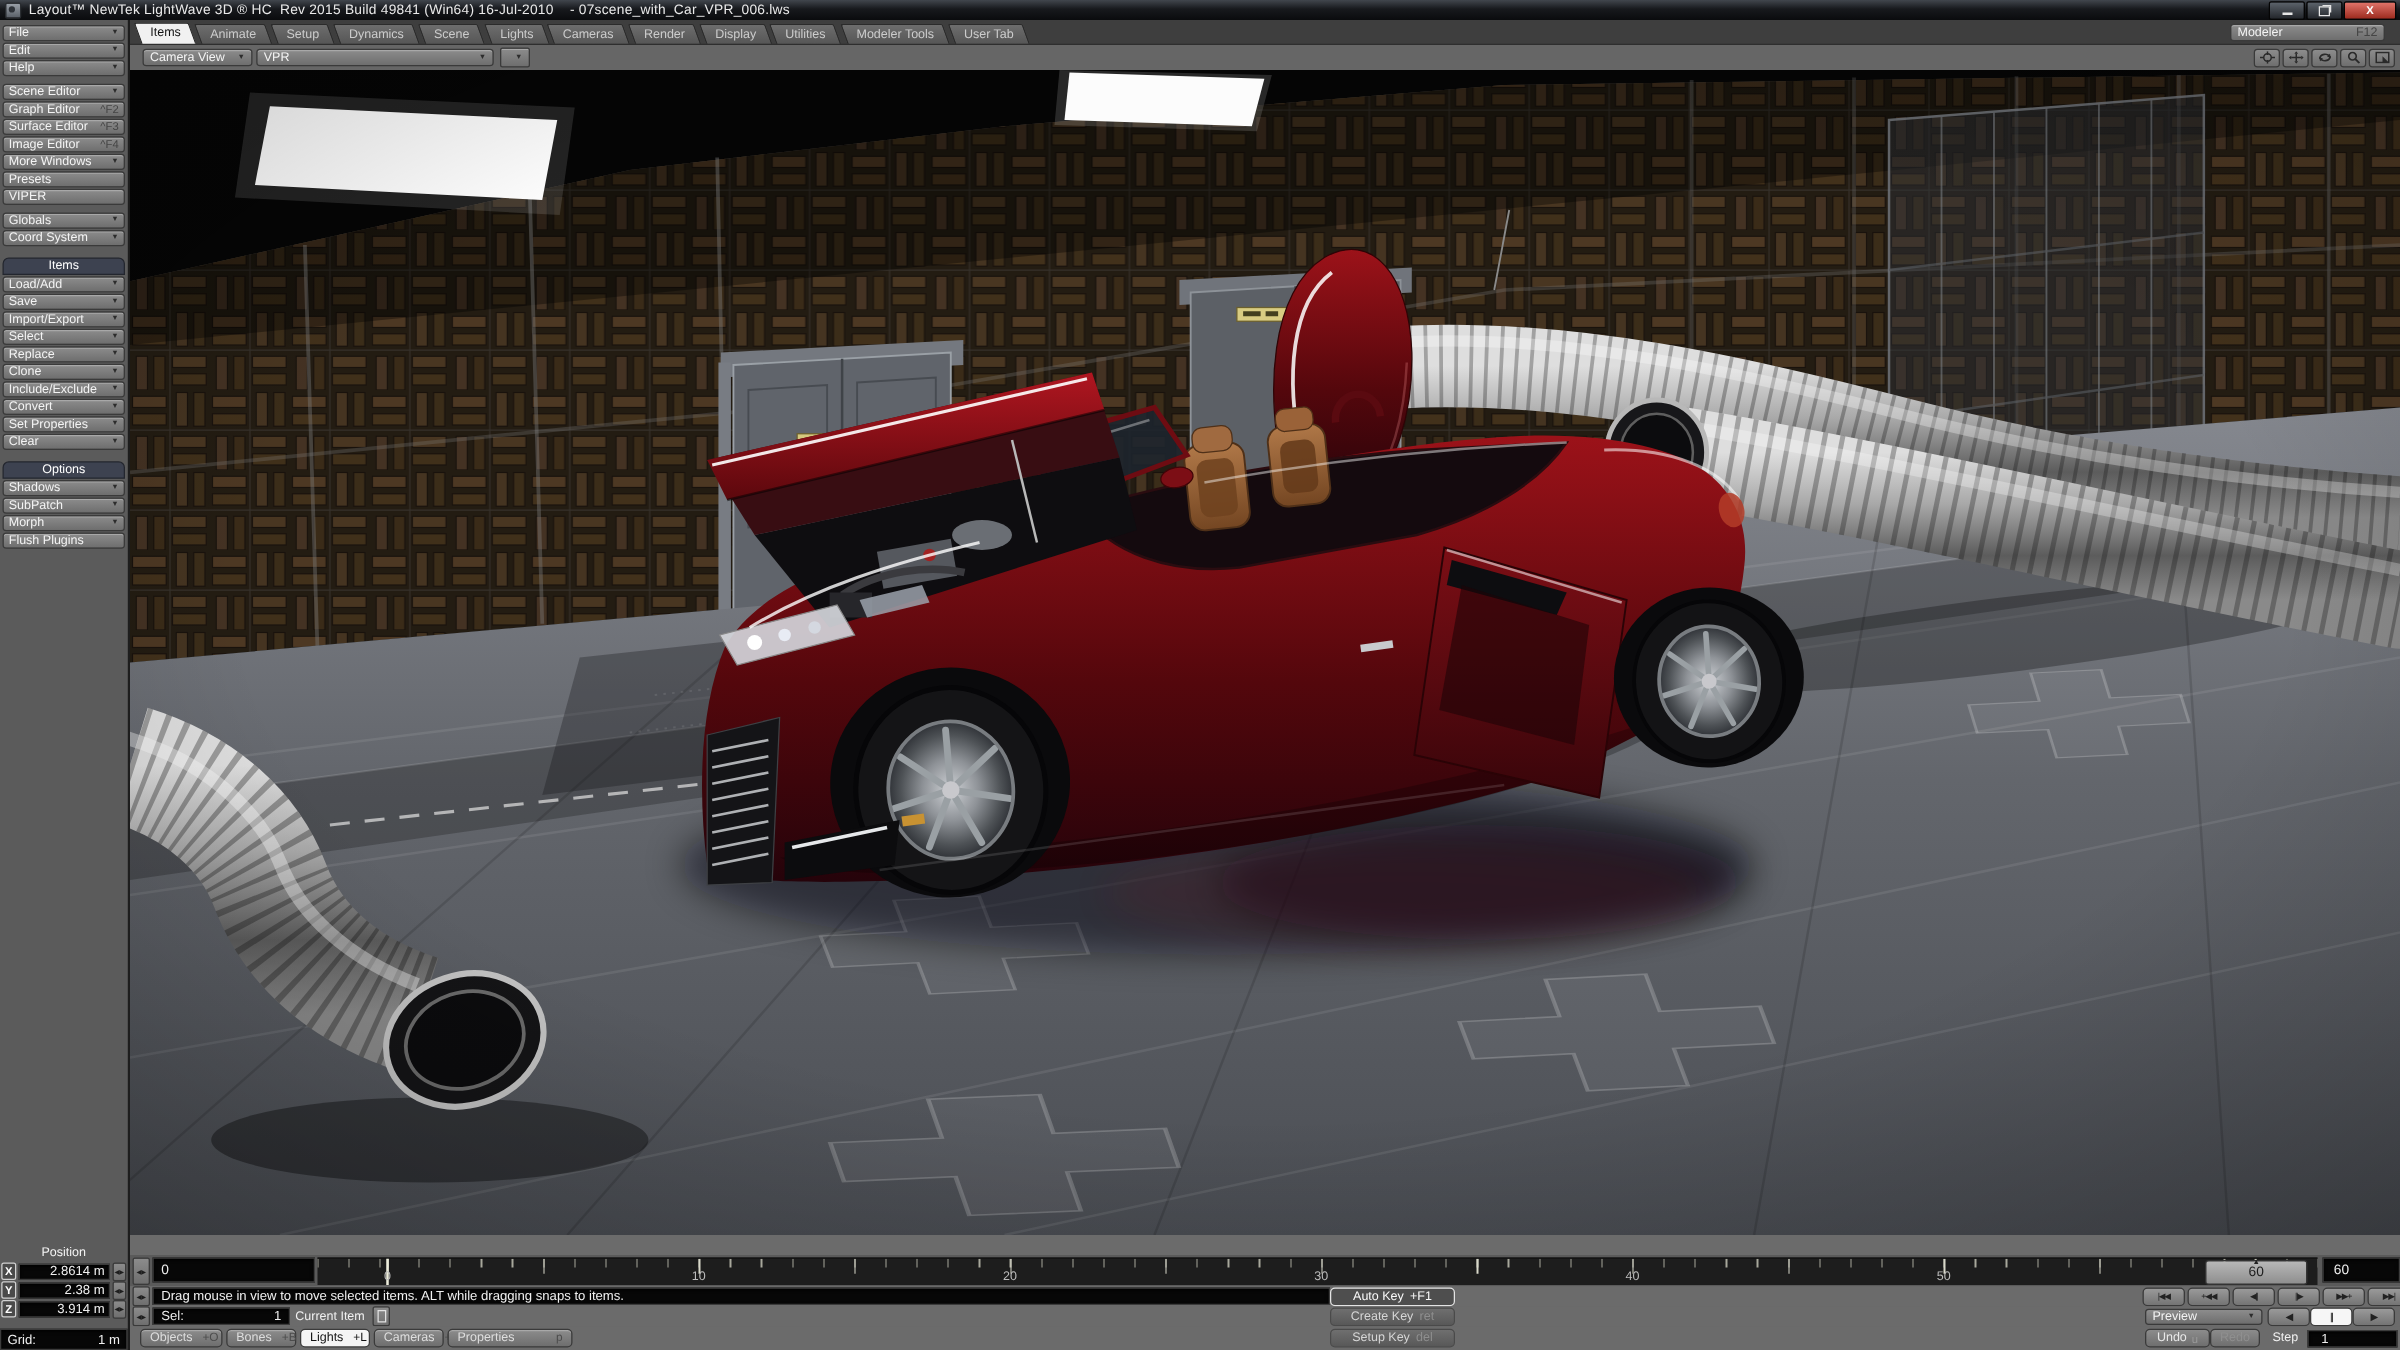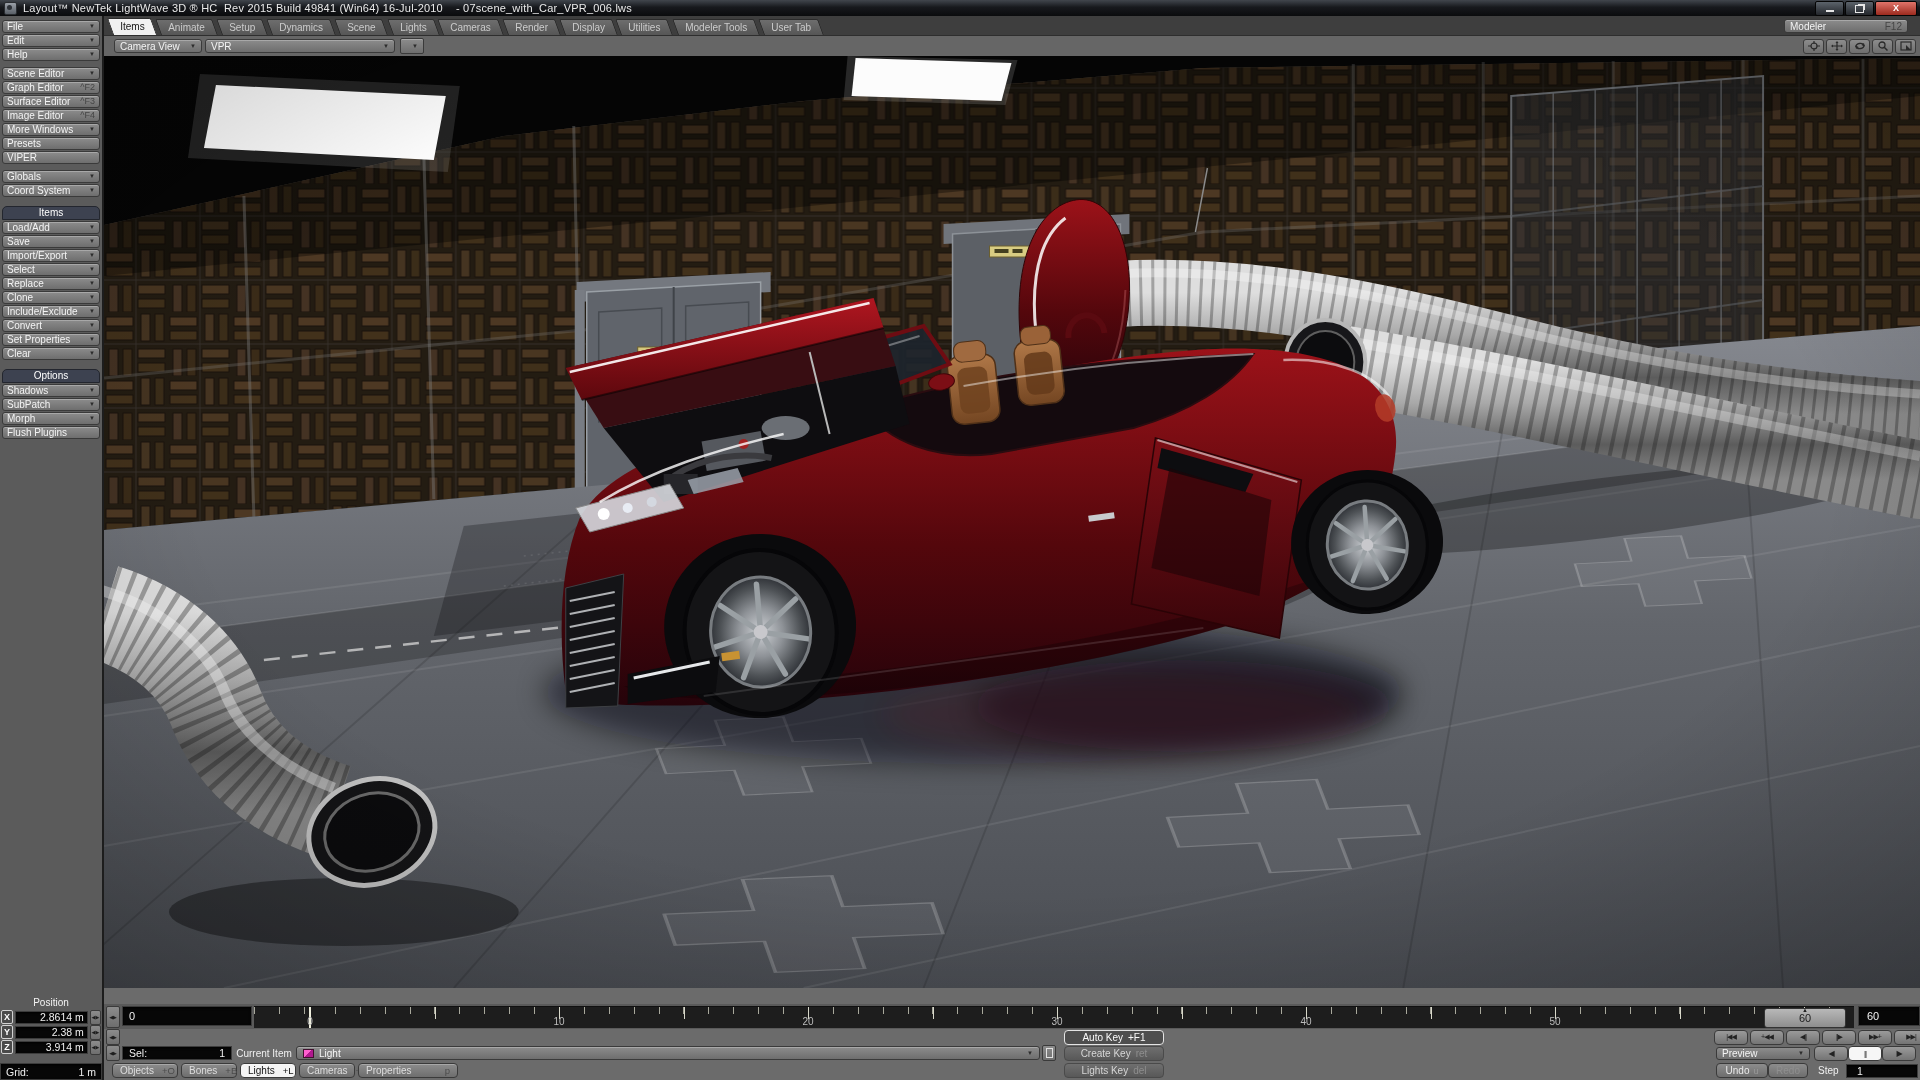--- a/index.html
+++ b/index.html
@@ -687,20 +687,21 @@
         <div class="endthumb">
           <span class="tri">▲</span>
           <span>60</span>
         </div>
       </div>
       <div class="blackfield lastframe">60</div>
     </div>
 
     <div class="srow">
       <div class="mini">◀▶</div>
+      <div class="blackfield hintfield">Drag mouse in view to move selected items. ALT while dragging snaps to items.</div>
       <div class="keybtn auto">
         <span class="lab">Auto Key</span>
         <span class="sc">+F1</span>
       </div>
       <div class="transport">
         <div class="tbtn">|◀◀</div>
         <div class="tbtn">+◀◀</div>
         <div class="tbtn">◀||</div>
         <div class="tbtn">||▶</div>
         <div class="tbtn">▶▶+</div>
@@ -708,25 +709,20 @@
       </div>
     </div>
 
     <div class="srow">
       <div class="mini">◀▶</div>
       <div class="blackfield selfield">
         <span>Sel:</span>
         <span class="v">1</span>
       </div>
       <div class="cilabel">Current Item</div>
-      <div class="lightdd">
-        <span class="swatch"></span>
-        <span class="lab">Light</span>
-        <span class="arr">▼</span>
-      </div>
       <div class="lockbtn">
           <i></i>
         </div>
       <div class="keybtn">
         <span class="lab">Create Key</span>
         <span class="sc">ret</span>
       </div>
       <div class="prevdd">
         <span class="lab">Preview</span>
         <span class="arr">▼</span>
@@ -752,21 +748,21 @@
       </div>
       <div class="modebtn w2">
         <span class="lab">Cameras</span>
         <span class="sc">+C</span>
       </div>
       <div class="modebtn w3">
         <span class="lab">Properties</span>
         <span class="sc">p</span>
       </div>
       <div class="keybtn">
-        <span class="lab">Lights Key</span>
+        <span class="lab">Setup Key</span>
         <span class="sc">del</span>
       </div>
       <div class="ubtn undo">
         <span class="lab">Undo</span>
         <span class="sc">u</span>
       </div>
       <div class="ubtn redo">
         <span class="lab">Redo</span>
       </div>
       <span class="steplab">Step</span>

